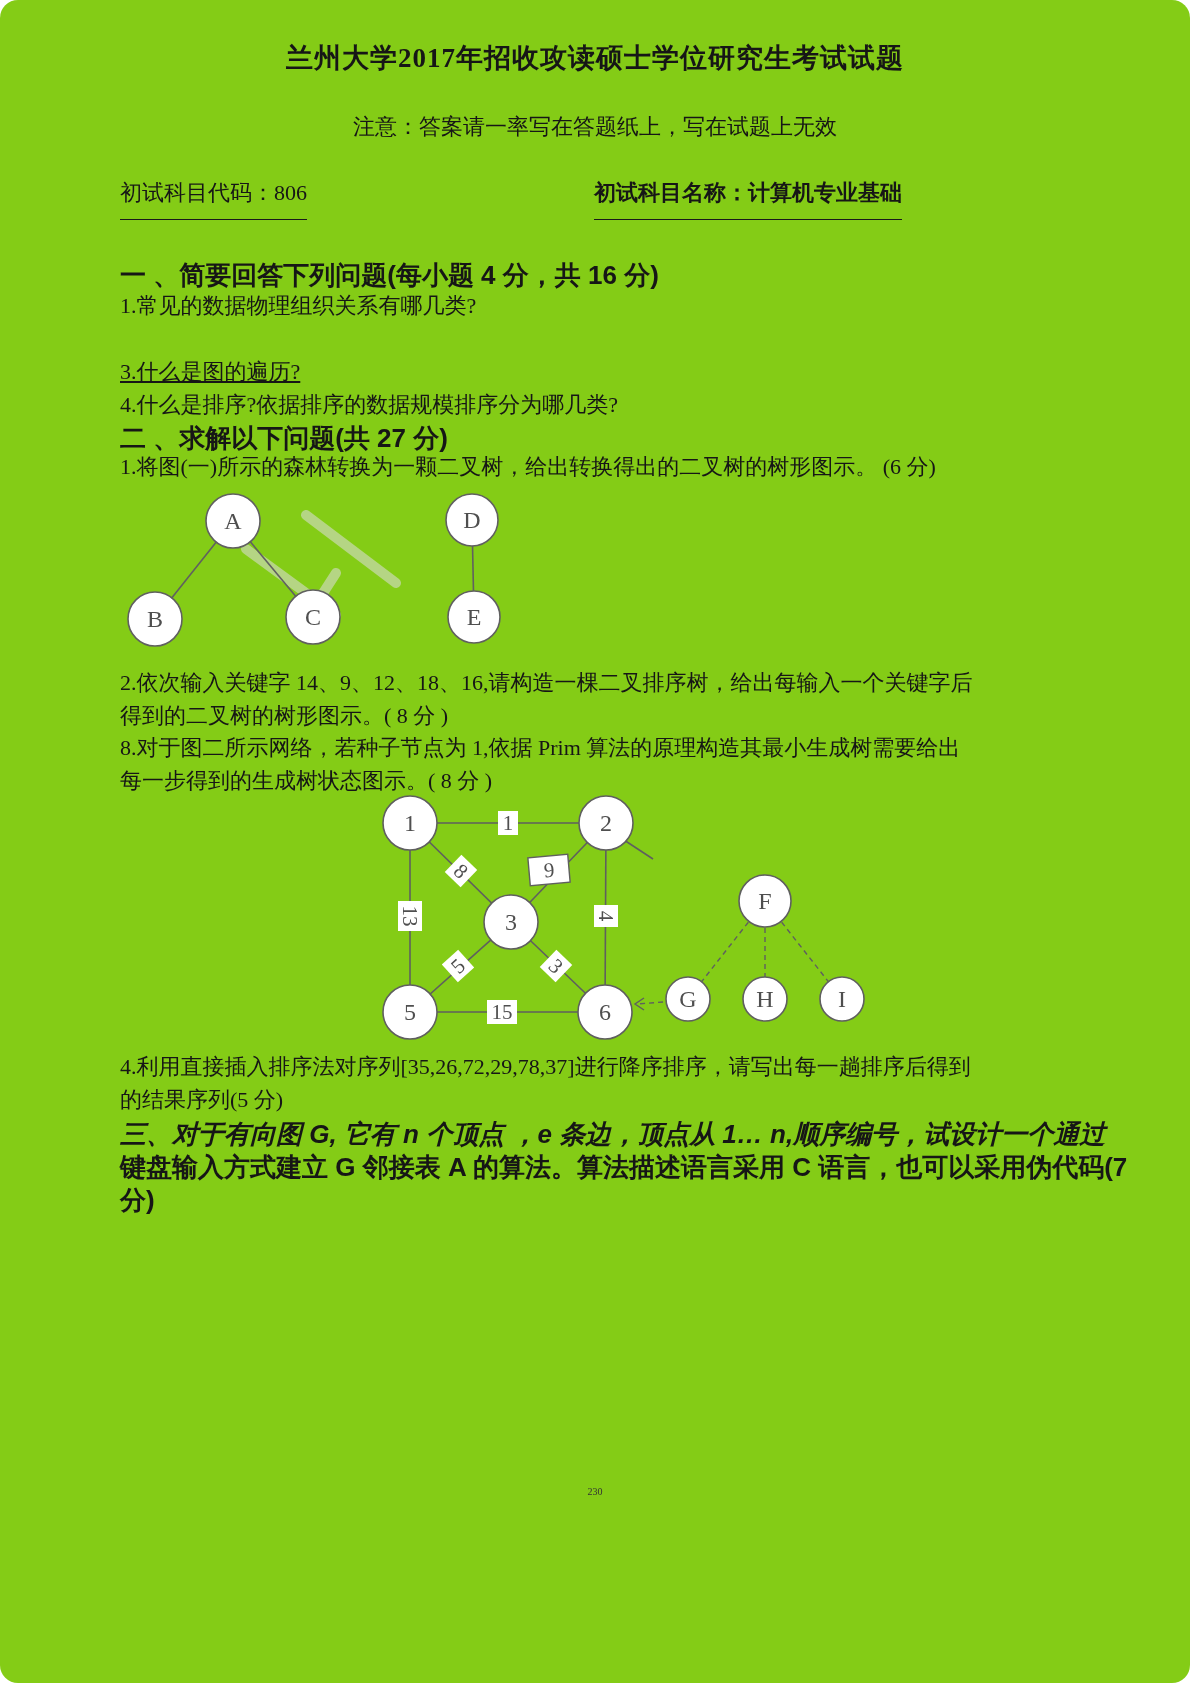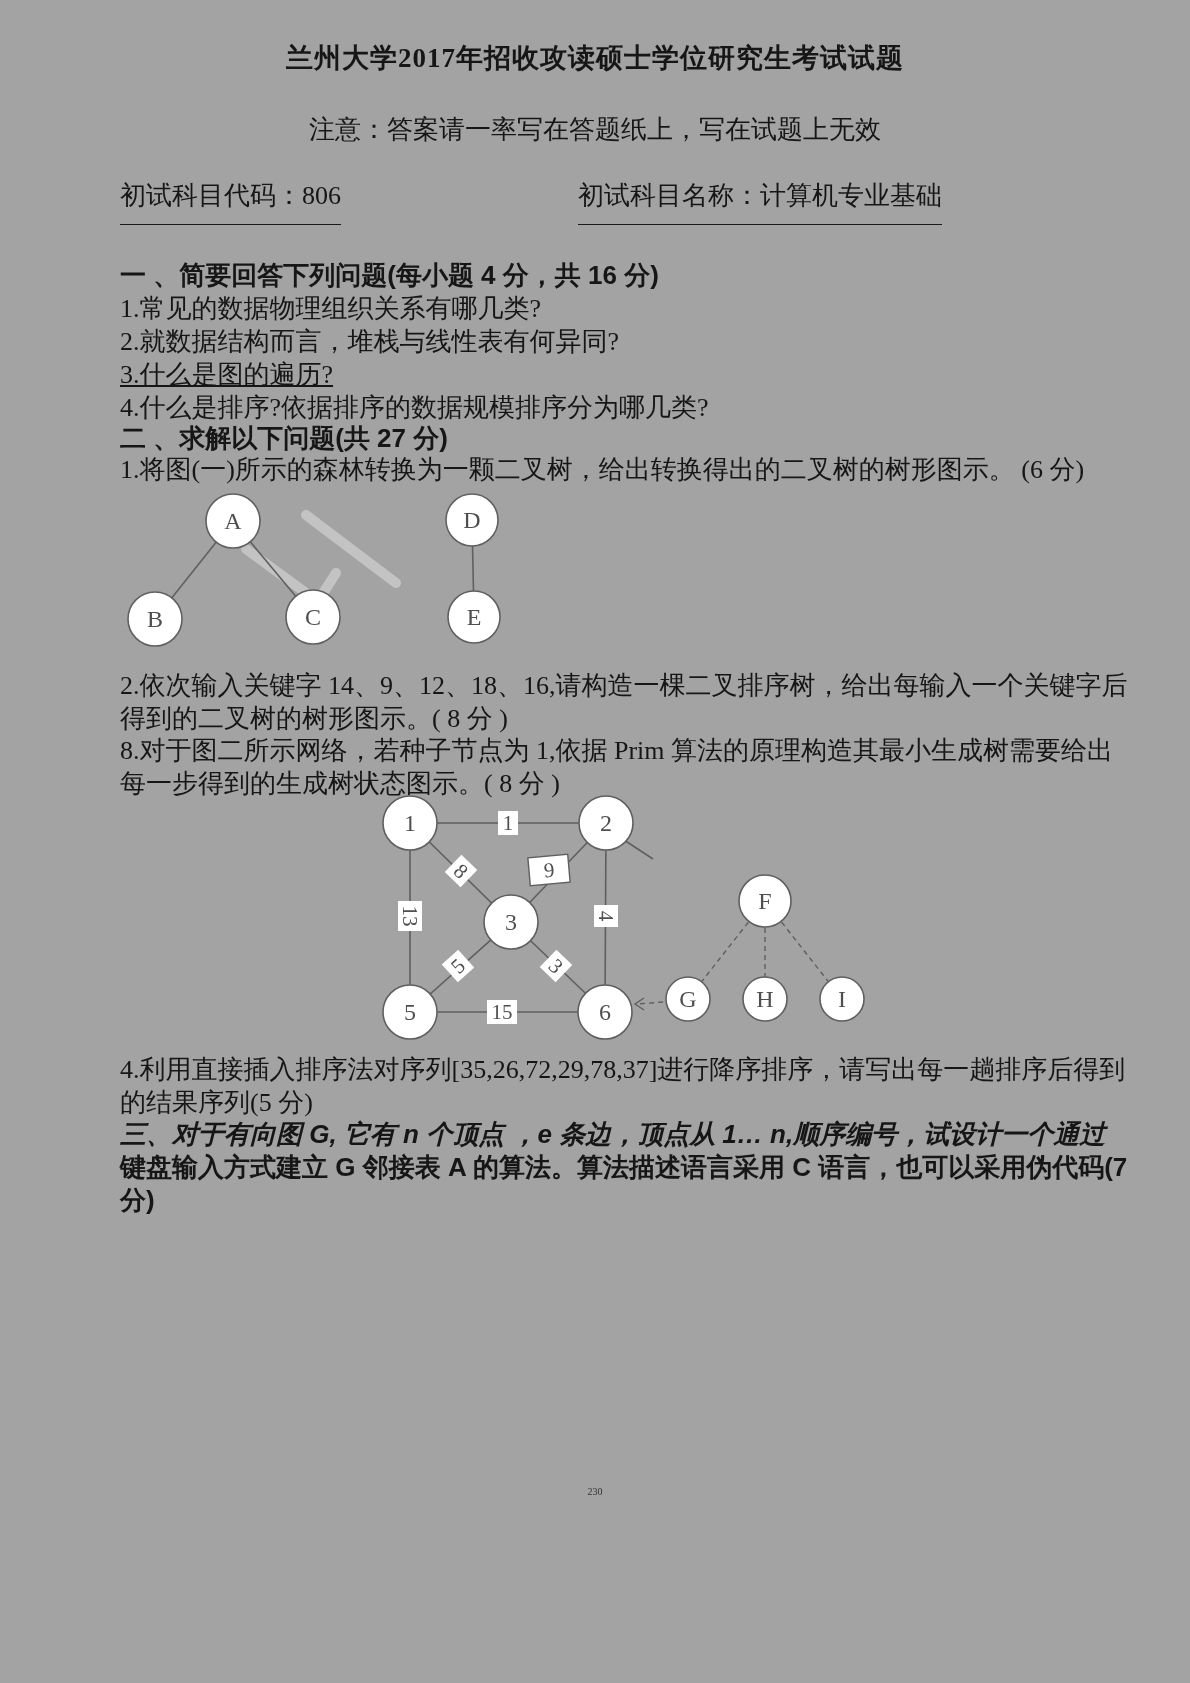--- a/index.html
+++ b/index.html
@@ -2,50 +2,49 @@
 <html><head>
 <meta charset="utf-8">
 <style>
   html, body { margin: 0; padding: 0; }
   body {
     width: 1190px; height: 1683px;
     background: #ffffff;
     font-family: "Liberation Serif", "DejaVu Serif", serif;
     color: #161616;
   }
-  .page { position: relative; width: 1190px; height: 1683px; background: #a3a3a3; overflow: hidden; }
+  .page { position: relative; width: 1190px; height: 1683px; background: #84cc16; overflow: hidden; border-radius: 18px; }
   .abs { position: absolute; }
   .center { left: 0; width: 100%; text-align: center; }
   .t-title { font-size: 27px; font-weight: 700; letter-spacing: 1px; }
-  .t-body { font-size: 26px; white-space: nowrap; }
+  .t-body { font-size: 22px; white-space: nowrap; }
   .t-bold { font-size: 26px; font-weight: 700; font-family: "Liberation Sans", "DejaVu Sans", sans-serif; white-space: nowrap; }
   .left-margin { left: 120px; }
   .u { border-bottom: 1.5px solid #1a1a1a; padding-bottom: 14px; }
   .pagenum { font-size: 10px; color: #333; }
   svg text { font-family: "Liberation Serif", "DejaVu Serif", serif; fill: #4f4f4f; }
 </style>
 </head>
 <body>
 
 <div class="page">
 
   <div class="abs center t-title" style="top:40px;">兰州大学2017年招收攻读硕士学位研究生考试试题</div>
   <div class="abs center t-body" style="top:112px;">注意：答案请一率写在答题纸上，写在试题上无效</div>
 
   <div class="abs t-body" style="top:178px;left:120px;">
     <span class="u">初试科目代码：806</span>
   </div>
-  <div class="abs t-body" style="top:178px;left:578px;">
+  <div class="abs t-body" style="top:178px;left:594px;font-weight:bold;">
     <span class="u">初试科目名称：计算机专业基础</span>
   </div>
 
 
   <div class="abs left-margin t-bold" style="top:258px;">一 、简要回答下列问题(每小题 4 分，共 16 分)</div>
   <div class="abs left-margin t-body" style="top:291px;">1.常见的数据物理组织关系有哪几类?</div>
-  <div class="abs left-margin t-body" style="top:324px;">2.就数据结构而言，堆栈与线性表有何异同?</div>
   <div class="abs left-margin t-body" style="top:357px;text-decoration:underline;">3.什么是图的遍历?</div>
   <div class="abs left-margin t-body" style="top:390px;">4.什么是排序?依据排序的数据规模排序分为哪几类?</div>
 
   <div class="abs left-margin t-bold" style="top:421px;">二 、求解以下问题(共 27 分)</div>
   <div class="abs left-margin t-body" style="top:452px;">1.将图(一)所示的森林转换为一颗二叉树，给出转换得出的二叉树的树形图示。 (6 分)</div>
 
   <svg class="abs" style="top:487px;left:0;" width="1190" height="178" viewBox="0 0 1190 178">
     <g stroke="#dedede" stroke-width="10" opacity="0.55" stroke-linecap="round">
       <line x1="246" y1="62" x2="336" y2="128"></line>
       <line x1="306" y1="28" x2="396" y2="96"></line>

